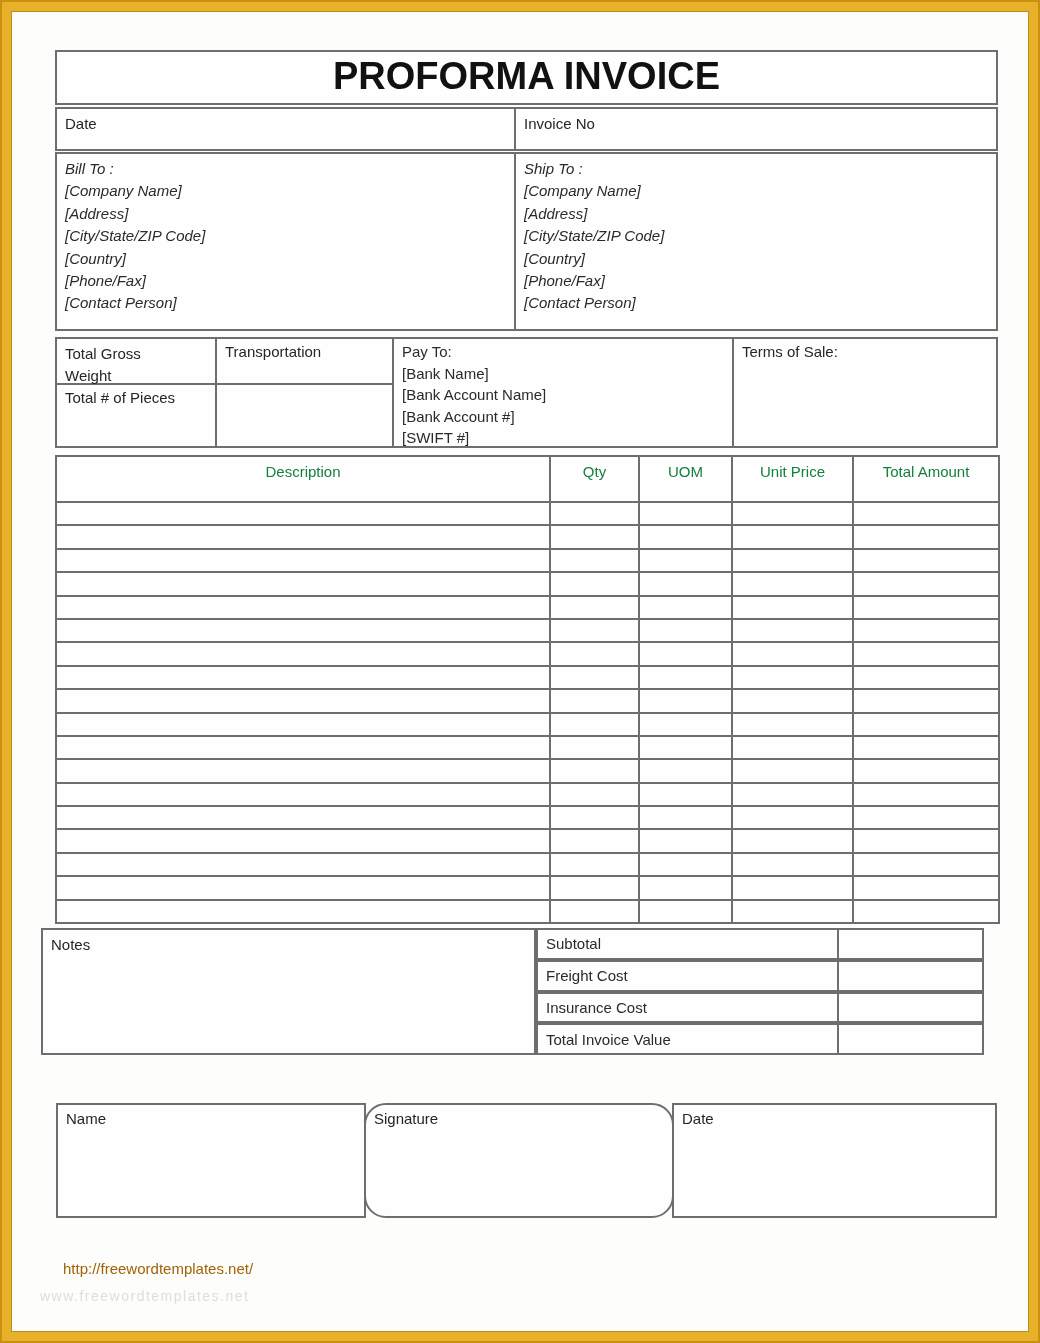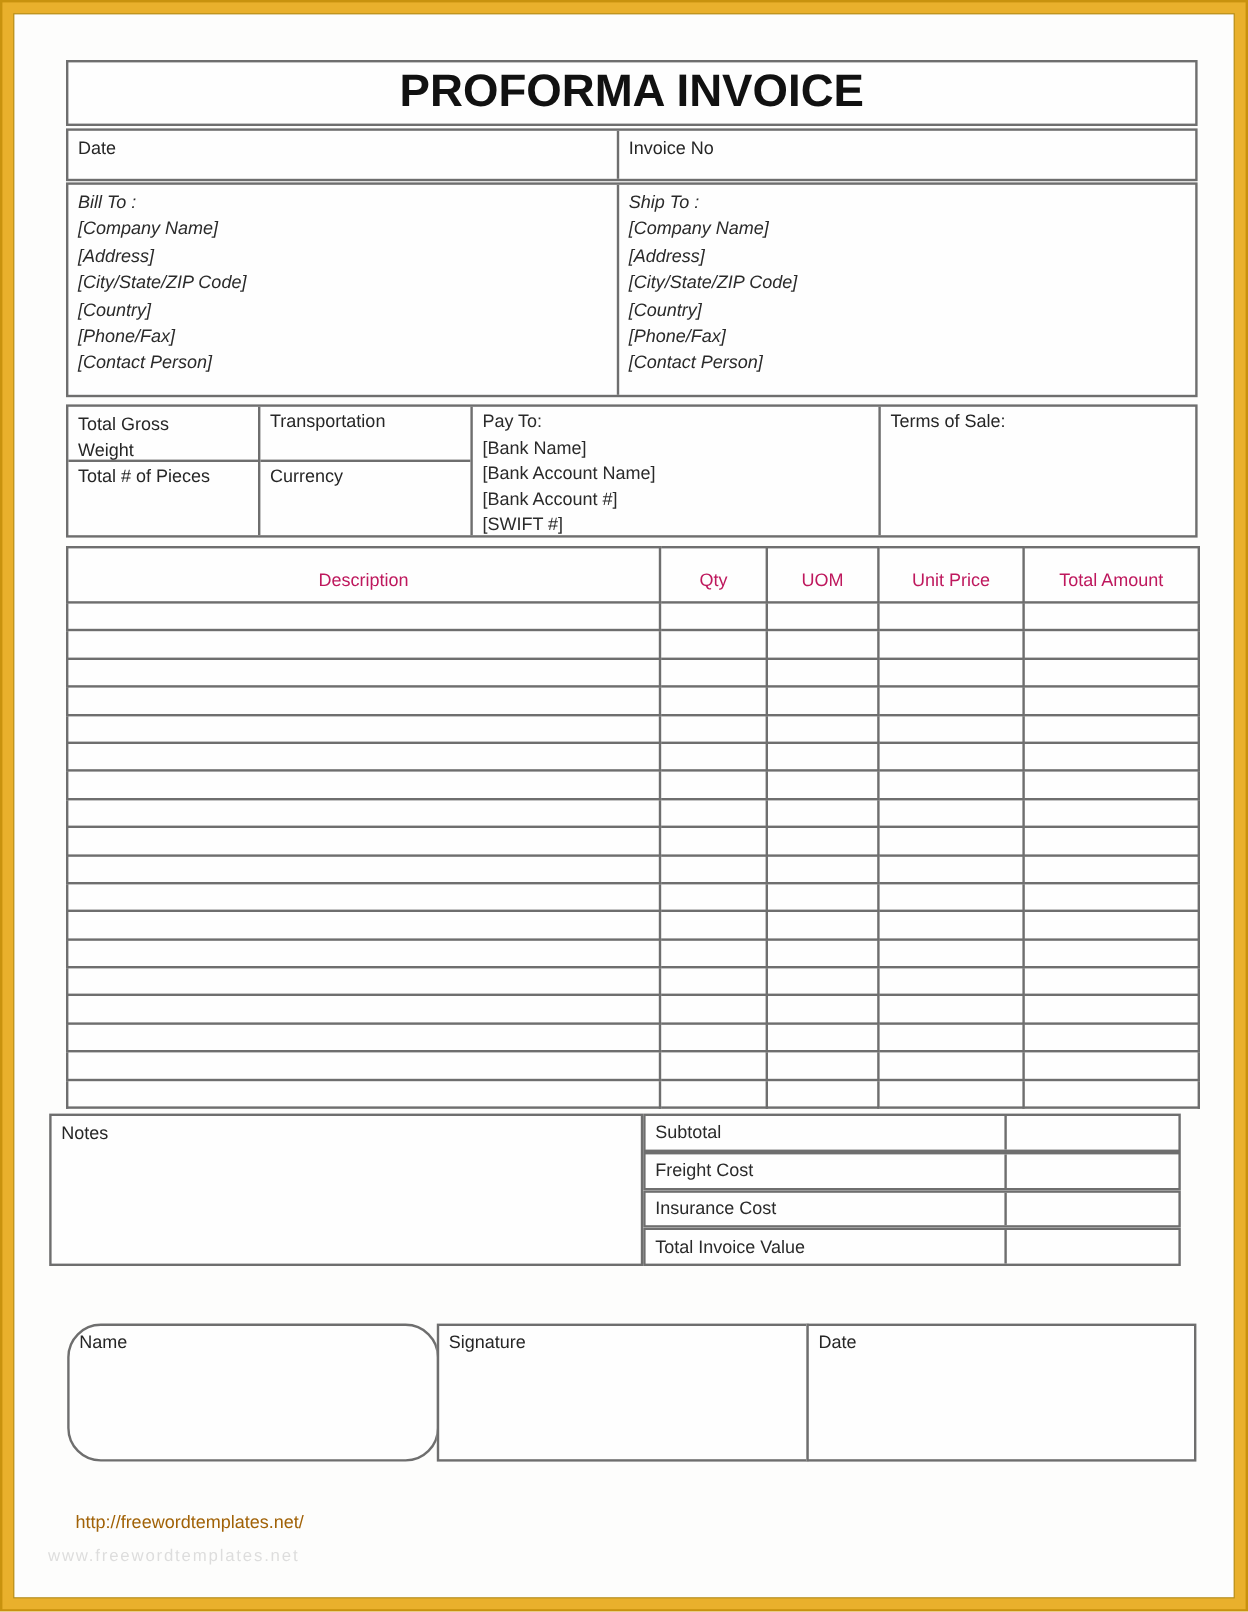--- a/index.html
+++ b/index.html
@@ -59,21 +59,21 @@
   .payto-cell { width: 340px; border-right: 2px solid #6e6e6e; padding: 2px 8px; }
   .payto-line { font-size: 15px; line-height: 21.6px; }
   .terms-cell { flex: 1; padding: 4px 8px; }
 
   
   .items-wrap { left: 43px; top: 443px; width: 943px; }
   table.items { border-collapse: collapse; table-layout: fixed; width: 943px; }
   table.items th, table.items td { border: 2px solid #6e6e6e; background: #fefefe; }
   table.items th {
     height: 46px; font-weight: normal; font-size: 15px;
-    vertical-align: top; padding-top: 18px; text-align: center; color: #be185d;
+    vertical-align: top; padding-top: 6px; text-align: center; color: #15803d;
   }
   table.items td { height: 23.4px; }
   .col-desc  { width: 494px; }
   .col-qty   { width: 89px; }
   .col-uom   { width: 93px; }
   .col-unit  { width: 121px; }
   .col-total { width: 146px; }
 
   
   .notes-section { left: 29px; top: 916px; width: 943px; height: 127px; display: flex; border: none; }
@@ -82,22 +82,22 @@
   .totals-row {
     height: 31.75px; border: 2px solid #6e6e6e; background:#fefefe;
     display: flex; align-items: center;
   }
   .totals-label { flex: 1; padding-left: 8px; font-size: 15px; }
   .totals-value { width: 145px; height: 100%; border-left: 2px solid #6e6e6e; }
 
   
   .sig-row { left: 44px; top: 1091px; width: 943px; height: 115px; display: flex; border: none; }
   .sig-box { border: 2px solid #6e6e6e; background:#fefefe; padding: 5px 8px; height: 115px; }
-  .sig-name { width: 310px; border-radius: 28px; }
-  .sig-signature { width: 310px; margin-left: -2px; }
+  .sig-name { width: 310px; }
+  .sig-signature { width: 310px; margin-left: -2px; border-radius: 22px; }
   .sig-date { width: 325px; margin-left: -2px; }
 
   
   .footer-url {
     position: absolute; left: 51px; top: 1248px;
     font-size: 15px; color: #a16207; text-decoration: none;
   }
   .watermark {
     position: absolute; left: 28px; top: 1276px;
     font-size: 14px; color: rgba(150,150,150,0.30);
@@ -153,23 +153,20 @@
         <div class="mid-cell-top">
           <span class="label gross-label">Total Gross Weight</span>
         </div>
         <div class="mid-cell-bottom">
           <span class="label">Total # of Pieces</span>
         </div>
       </div>
       <div class="mid-colB">
         <div class="mid-cell-top">
           <span class="label">Transportation</span>
-        </div>
-        <div class="mid-cell-bottom">
-          <span class="label">Currency</span>
         </div>
       </div>
       <div class="payto-cell">
         <div class="payto-line">Pay To:</div>
         <div id="payto-lines">
             <div class="payto-line">[Bank Name]</div>
             <div class="payto-line">[Bank Account Name]</div>
             <div class="payto-line">[Bank Account #]</div>
             <div class="payto-line">[SWIFT #]</div>
           </div>

